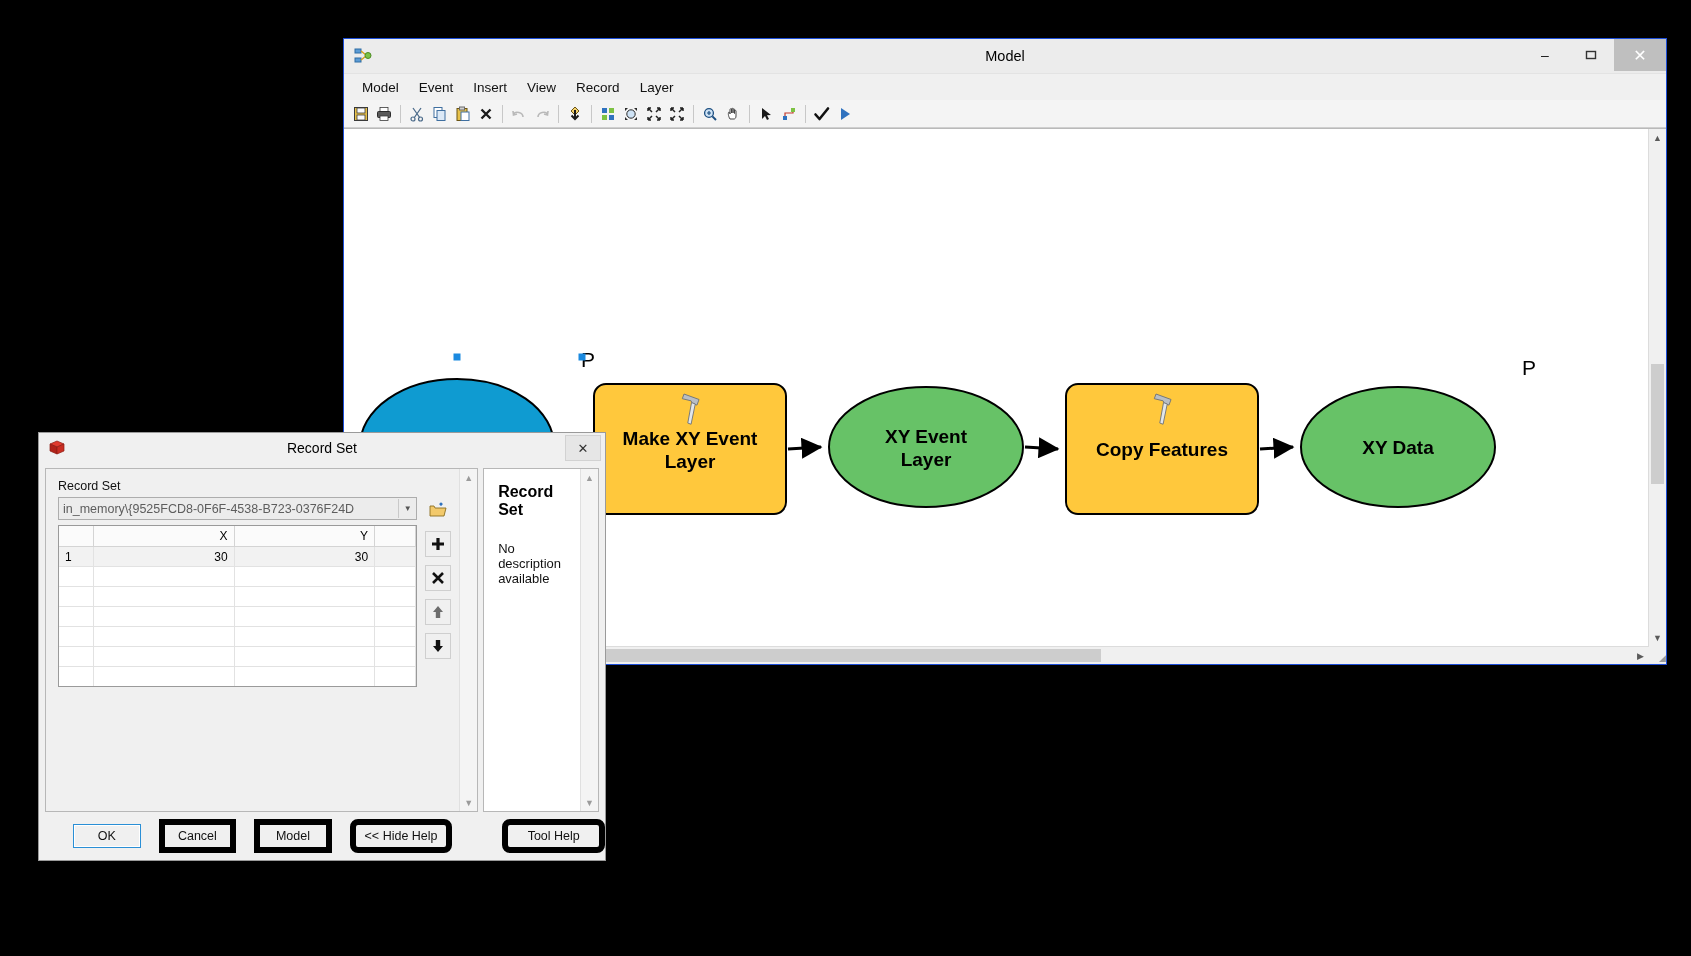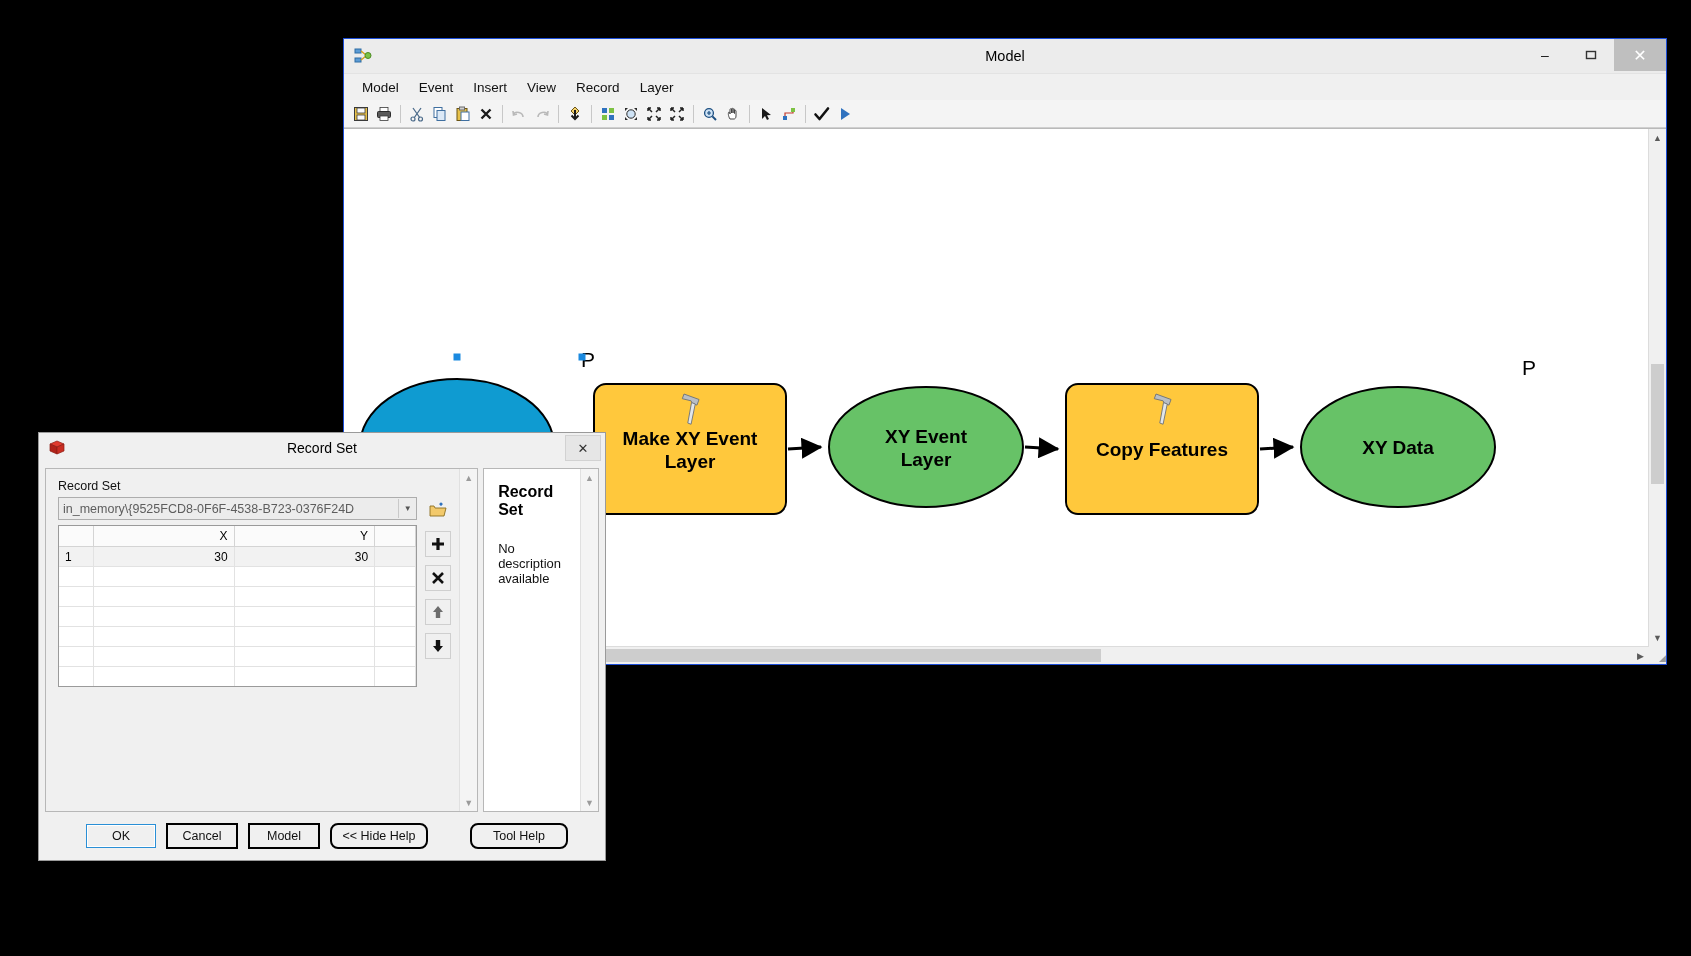--- a/index.html
+++ b/index.html
@@ -112,22 +112,22 @@
 
   .dlg-right{ flex:1 1 auto; background:#fff; border:1px solid #b7b7b7; display:flex;
               min-width:0;}
   .right-inner{ flex:1 1 auto; padding:14px 12px 8px 14px;}
   .help-title{ font-size:16px; font-weight:bold; color:#000; margin:0 0 22px 0;}
   .help-body{ font-size:13px; color:#111;}
   .right-scroll{ width:17px;background:#f4f4f4;border-left:1px solid #e0e0e0;
                  display:flex;flex-direction:column;flex:0 0 auto;}
 
   .dlg-footer{ flex:0 0 auto; height:48px; display:flex; align-items:center;
-               padding-left:47px; gap:10px;}
-  .dlg-btn{ width:68px;height:22px;background:#f0f0f0;border:2px solid #000000;
+               padding-left:34px; gap:18px;}
+  .dlg-btn{ width:68px;height:22px;background:#f0f0f0;border:6px solid #000000;
             font-size:12.5px;color:#111;display:flex;align-items:center;
             justify-content:center;}
   .dlg-btn.wide{ width:94px;border-radius:8px; }
   .dlg-btn.focus{ border:1px solid #2a8fd6; box-shadow:inset 0 0 0 1px #fff;}
   .dlg-btn.gap{ margin-left:32px; }
 
   .sb-arrow-sm{height:17px;display:flex;align-items:center;justify-content:center;
                font-size:9px;color:#9b9b9b;}
   .sb-fill{flex:1 1 auto;}
 </style>

